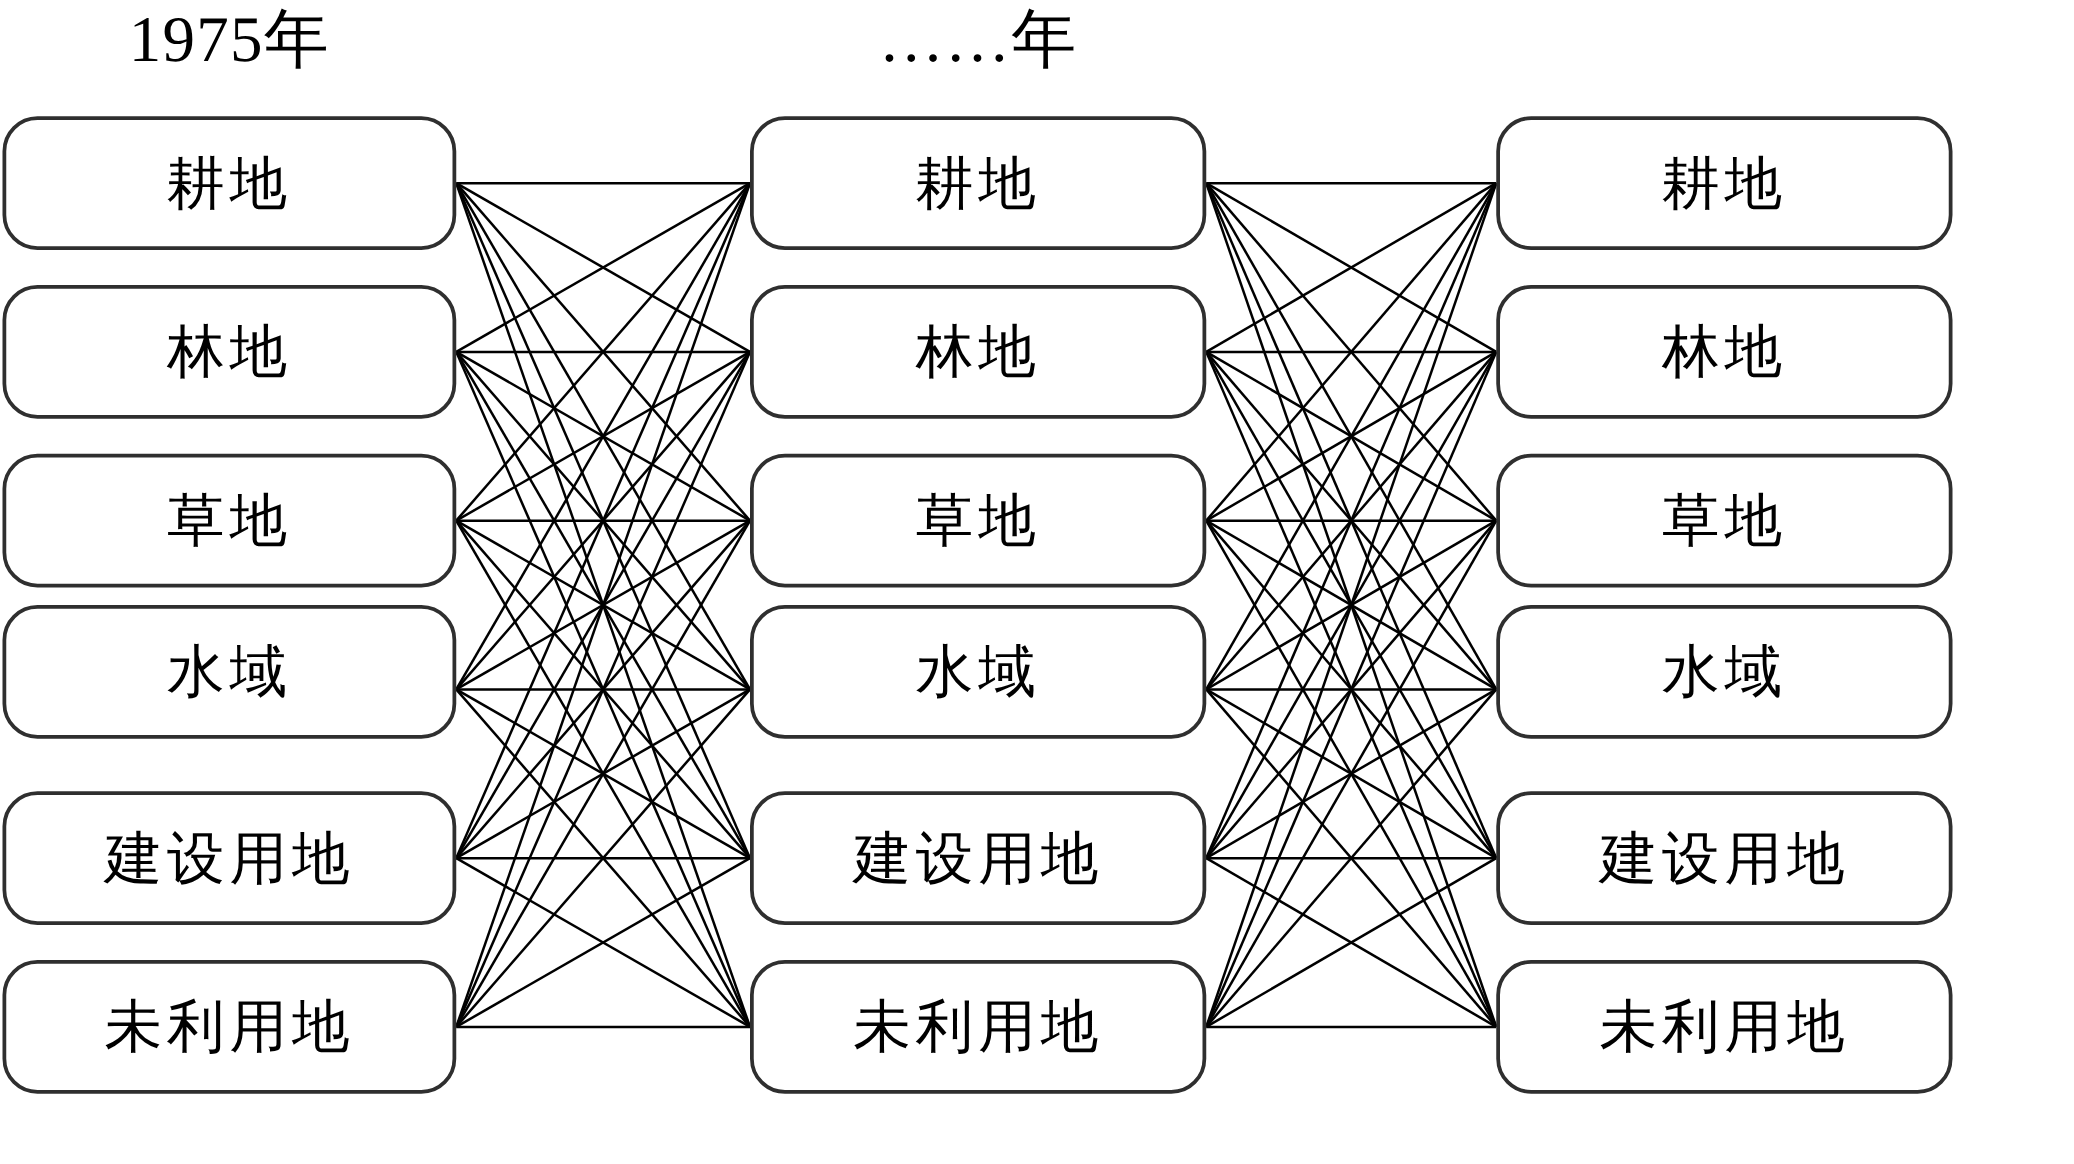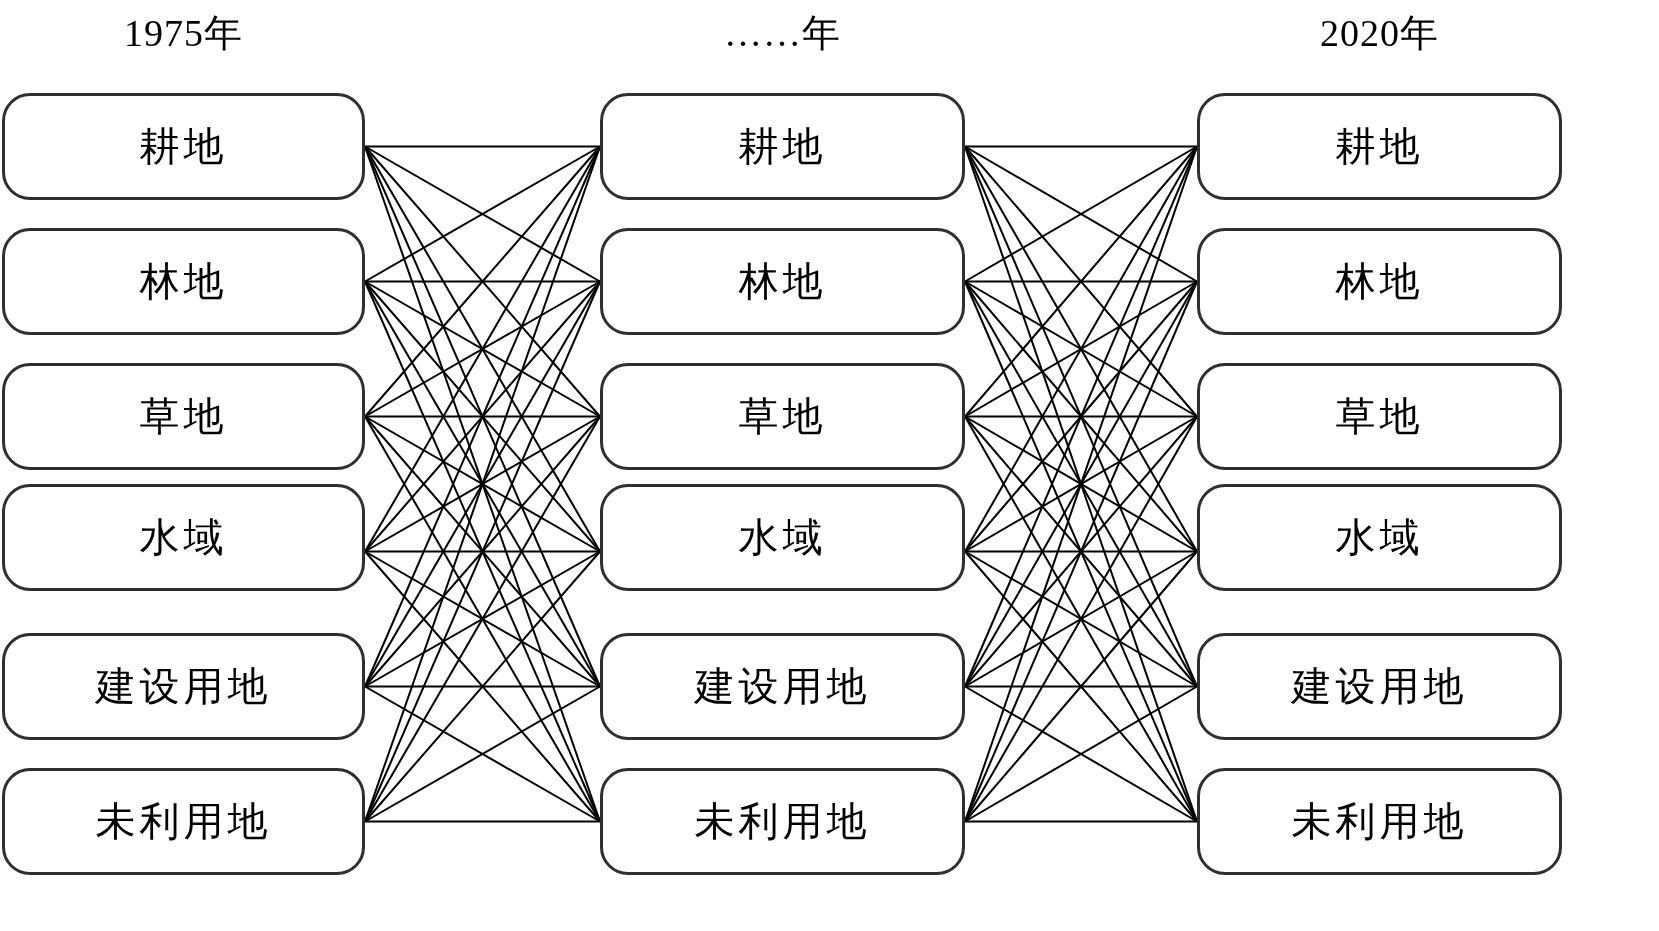--- a/index.html
+++ b/index.html
@@ -21,36 +21,36 @@
     top: 0;
     width: 1659px;
     height: 931px;
   }
   .col-header {
     position: absolute;
     top: 4px;
     height: 58px;
     line-height: 58px;
     text-align: center;
-    font-size: 38px;
+    font-size: 52px;
     color: #000000;
     letter-spacing: 1px;
     white-space: nowrap;
   }
   .node {
     position: absolute;
     height: 107px;
     box-sizing: border-box;
     border: 3px solid #2f2f2f;
     border-radius: 28px;
     background: #ffffff;
     display: flex;
     align-items: center;
     justify-content: center;
-    font-size: 40px;
+    font-size: 46px;
     color: #000000;
     letter-spacing: 4px;
     white-space: nowrap;
   }
   
   .c0 { left: 2px;    width: 363px; }
   .c1 { left: 600px;  width: 365px; }
   .c2 { left: 1197px; width: 365px; }
   .h0 { left: 2px;    width: 363px; }
   .h1 { left: 600px;  width: 365px; }
@@ -138,21 +138,20 @@
       <line x1="965" y1="821.5" x2="1197" y2="146.5" stroke="#000000" stroke-width="2"></line>
       <line x1="965" y1="821.5" x2="1197" y2="281.5" stroke="#000000" stroke-width="2"></line>
       <line x1="965" y1="821.5" x2="1197" y2="416.5" stroke="#000000" stroke-width="2"></line>
       <line x1="965" y1="821.5" x2="1197" y2="551.5" stroke="#000000" stroke-width="2"></line>
       <line x1="965" y1="821.5" x2="1197" y2="686.5" stroke="#000000" stroke-width="2"></line>
       <line x1="965" y1="821.5" x2="1197" y2="821.5" stroke="#000000" stroke-width="2"></line>
     </svg>
 
   <div class="col-header h0">1975年</div>
   <div class="col-header h1">……年</div>
-  <div class="col-header h2">2020年</div>
 
   <div class="node c0 r0">耕地</div>
   <div class="node c0 r1">林地</div>
   <div class="node c0 r2">草地</div>
   <div class="node c0 r3">水域</div>
   <div class="node c0 r4">建设用地</div>
   <div class="node c0 r5">未利用地</div>
 
   <div class="node c1 r0">耕地</div>
   <div class="node c1 r1">林地</div>

